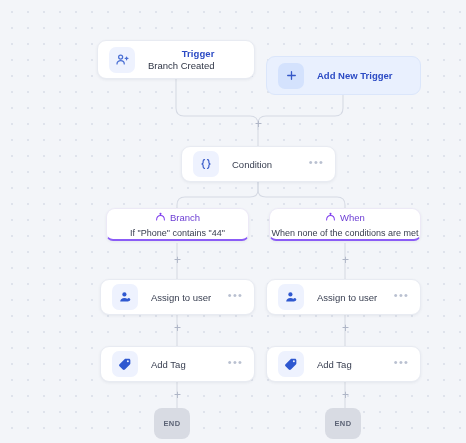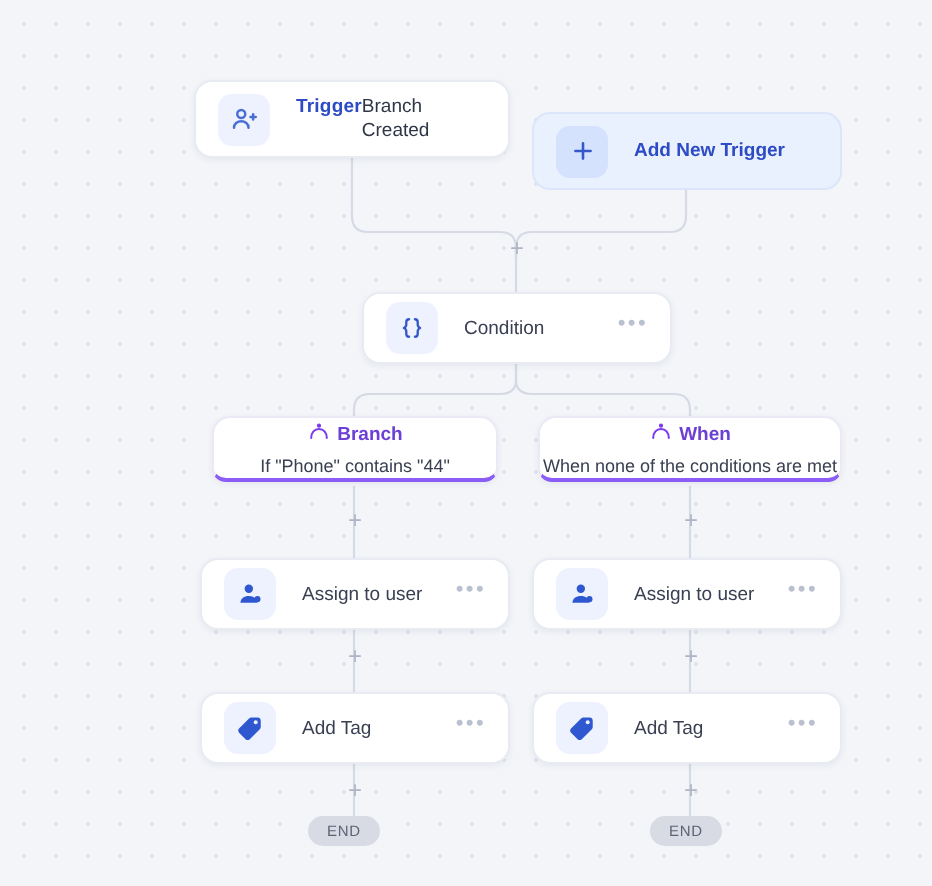--- a/index.html
+++ b/index.html
@@ -50,23 +50,25 @@
     background: #eef2fe;
     display: flex;
     align-items: center;
     justify-content: center;
     flex: 0 0 auto;
   }
   .node .ibox svg { display: block; }
   .labels {
     margin-left: 13px;
     display: flex;
+    flex-direction: column;
     justify-content: center;
     line-height: 1.25;
     min-width: 0;
+    text-align: right;
   }
   .title-strong {
     font-size: 9.5px;
     font-weight: bold;
     color: #2c4bc4;
     letter-spacing: .1px;
   }
   .subtle {
     font-size: 9.5px;
     color: #2f3545;
@@ -121,21 +123,21 @@
   }
   #node-branch { left: 106px; top: 208px; width: 143px; height: 33px; }
   #node-none   { left: 269px; top: 208px; width: 152px; height: 33px; }
   .branch-head {
     display: flex;
     align-items: center;
     gap: 4px;
   }
   .branch-head .btitle {
     font-size: 9.5px;
-    font-weight: bold;
+    font-weight: normal;
     color: #6d3fd4;
   }
   .branch-sub {
     font-size: 9px;
     color: #3a4052;
     margin-top: 1.5px;
   }
 
   
   #node-assign-left  { left: 100px; top: 279px; width: 155px; height: 36px; }
@@ -153,26 +155,26 @@
     line-height: 11px;
     text-align: center;
     font-family: "Liberation Sans", sans-serif;
     background: transparent;
   }
 
   
   .end-pill {
     position: absolute;
     width: 36px;
-    height: 15px;
+    height: 31px;
     border-radius: 8px;
     background: #d8dbe3;
     color: #5c6375;
     font-size: 7.5px;
-    font-weight: normal;
+    font-weight: bold;
     letter-spacing: .4px;
     display: flex;
     align-items: center;
     justify-content: center;
   }
   #end-left  { left: 154px; top: 408px; }
   #end-right { left: 325px; top: 408px; }
 </style>
 </head>
 <body>

